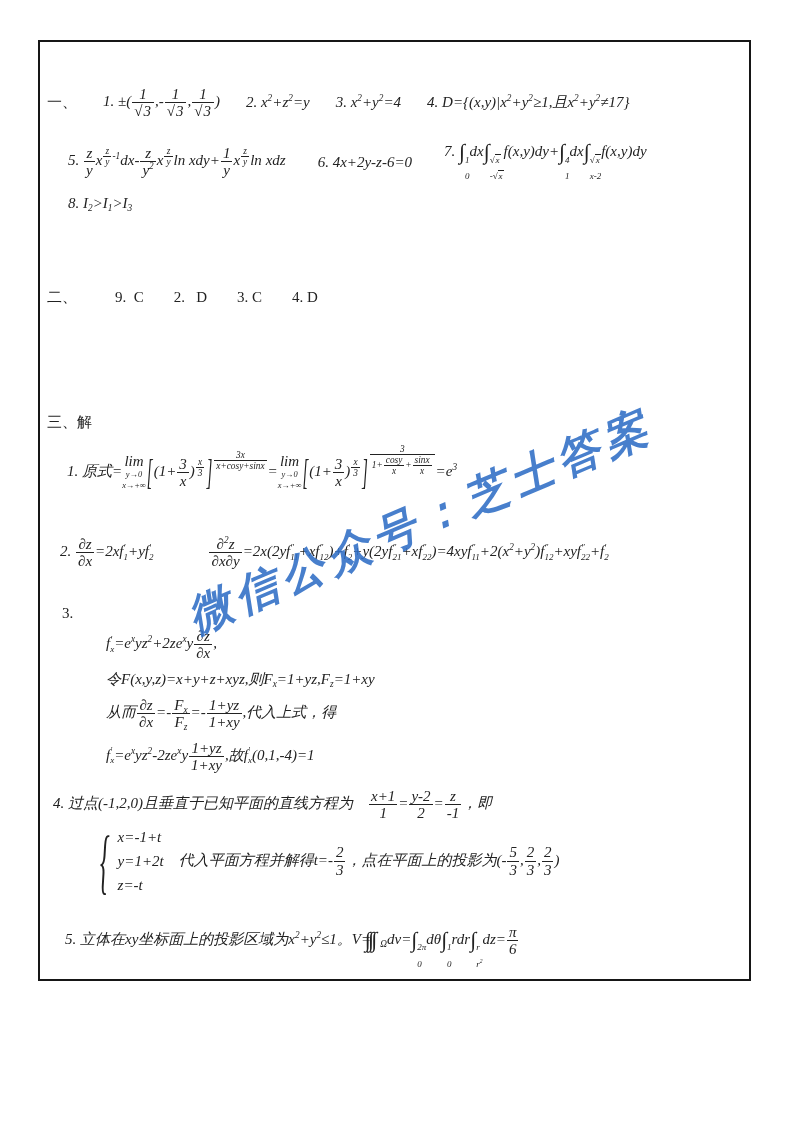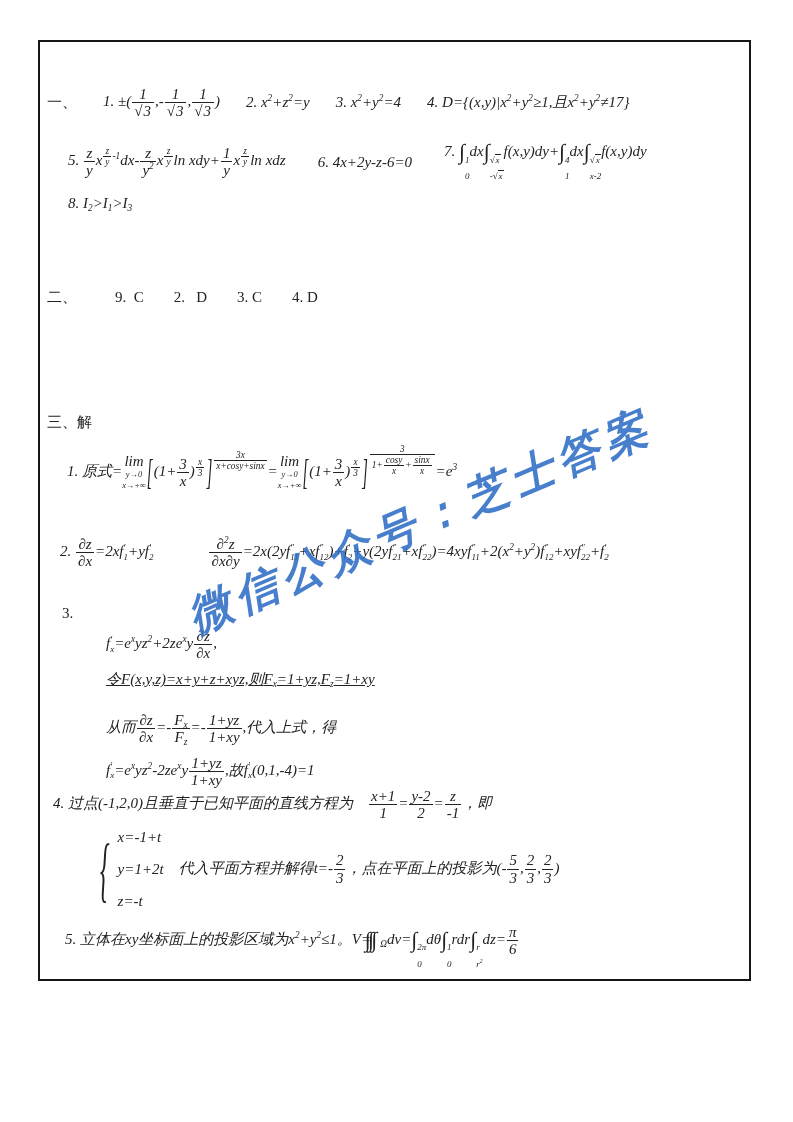--- a/index.html
+++ b/index.html
@@ -28,21 +28,21 @@
   .stack{display:inline-flex;flex-direction:column;align-items:flex-start;vertical-align:middle;
          font-size:0.6em;line-height:1.1;text-align:left;}
   .stack.ilim{height:2.9em;justify-content:space-between;vertical-align:-0.7em;}
   .int{font-size:1.45em;line-height:1;font-style:normal;vertical-align:-0.12em;}
   .int.iii{letter-spacing:-0.42em;padding-right:0.42em;}
   .bigb{display:inline-block;transform:scaleY(2.4);transform-origin:50% 50%;
         padding:0 1px;font-style:normal;vertical-align:-0.1em;}
   .cases{display:inline-flex;align-items:center;vertical-align:middle;}
   .cbr{display:inline-block;transform:scaleY(3.0);transform-origin:center;font-size:24px;
        margin:0 8px 0 2px;font-style:normal;}
-  .crows{display:inline-flex;flex-direction:column;gap:13px;}
+  .crows{display:inline-flex;flex-direction:column;gap:5px;}
   .crow{line-height:1.25;}
   #watermark{position:absolute;left:150px;top:548px;transform:rotate(-23deg);transform-origin:0 50%;
              font-family:"DejaVu Sans","Liberation Sans",sans-serif;font-weight:700;font-style:italic;
              font-size:44px;letter-spacing:6px;opacity:0.88;pointer-events:none;}
 </style>
 </head>
 <body>
 
 <div id="canvas">
   <div id="page">
@@ -138,21 +138,21 @@
 
     <div class="line" style="left:22px;top:562px;">
       <span class="plain">3.</span>
     </div>
 
     <div class="line" style="left:66px;top:586px;">
       <div class="math" style="margin-bottom:9px;"><span>f</span><span class="stack">
             <span><span>′</span></span>
             <span><span>x</span></span>
           </span><span>=e</span><sup><span>x</span></sup><span>yz</span><sup><span>2</span></sup><span>+2ze</span><sup><span>x</span></sup><span>y</span><span class="frac"><span class="fn"><span>∂z</span></span><span class="fd"><span>∂x</span></span></span><span>,</span></div>
-      <div class="math" style="margin-bottom:23px;text-decoration:underline;"><span class="rm"><span>令</span></span><span>F(x,y,z)=x+y+z+xyz,</span><span class="rm"><span>则</span></span><span>F</span><sub><span>x</span></sub><span>=1+yz,F</span><sub><span>z</span></sub><span>=1+xy</span></div>
+      <div class="math" style="margin-bottom:8px;"><span class="rm"><span>令</span></span><span>F(x,y,z)=x+y+z+xyz,</span><span class="rm"><span>则</span></span><span>F</span><sub><span>x</span></sub><span>=1+yz,F</span><sub><span>z</span></sub><span>=1+xy</span></div>
       <div class="math" style="margin-bottom:9px;"><span class="rm"><span>从而</span></span><span class="frac"><span class="fn"><span>∂z</span></span><span class="fd"><span>∂x</span></span></span><span>=-</span><span class="frac"><span class="fn"><span>F</span><sub><span>x</span></sub></span><span class="fd"><span>F</span><sub><span>z</span></sub></span></span><span>=-</span><span class="frac"><span class="fn"><span>1+yz</span></span><span class="fd"><span>1+xy</span></span></span><span>,</span><span class="rm"><span>代入上式，得</span></span></div>
       <div class="math"><span>f</span><span class="stack">
             <span><span>′</span></span>
             <span><span>x</span></span>
           </span><span>=e</span><sup><span>x</span></sup><span>yz</span><sup><span>2</span></sup><span>-2ze</span><sup><span>x</span></sup><span>y</span><span class="frac"><span class="fn"><span>1+yz</span></span><span class="fd"><span>1+xy</span></span></span><span>,</span><span class="rm"><span>故</span></span><span>f</span><span class="stack">
             <span><span>′</span></span>
             <span><span>x</span></span>
           </span><span>(0,1,-4)=1</span></div>
     </div>
 

